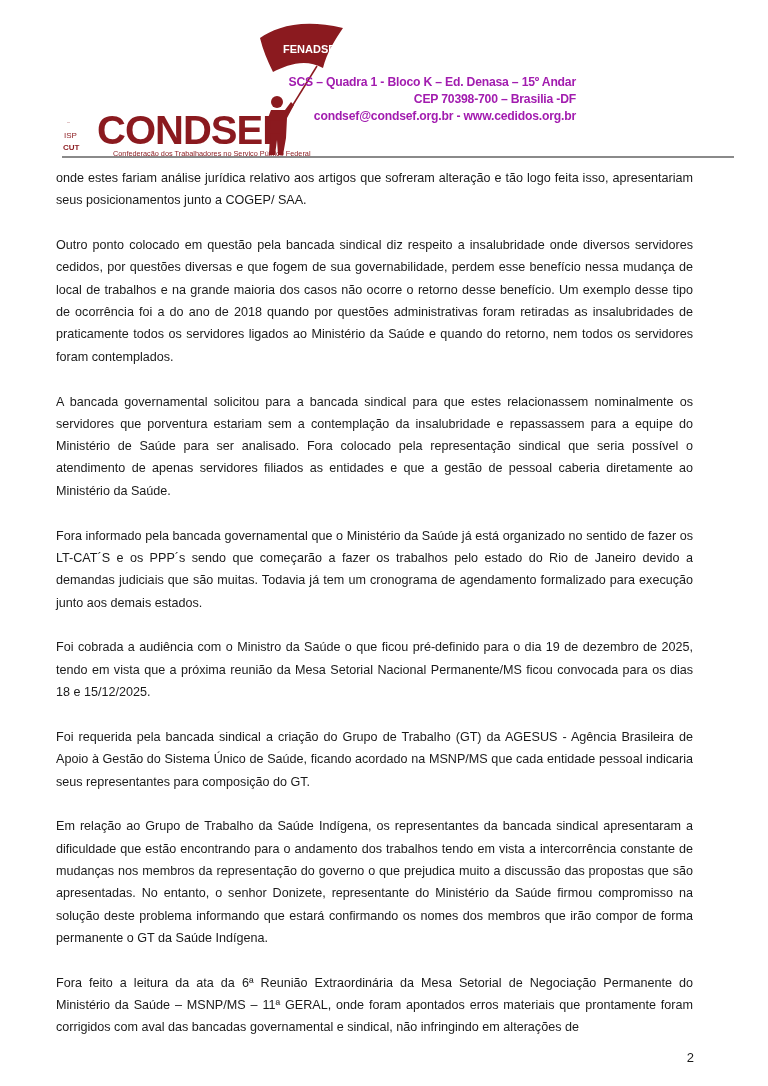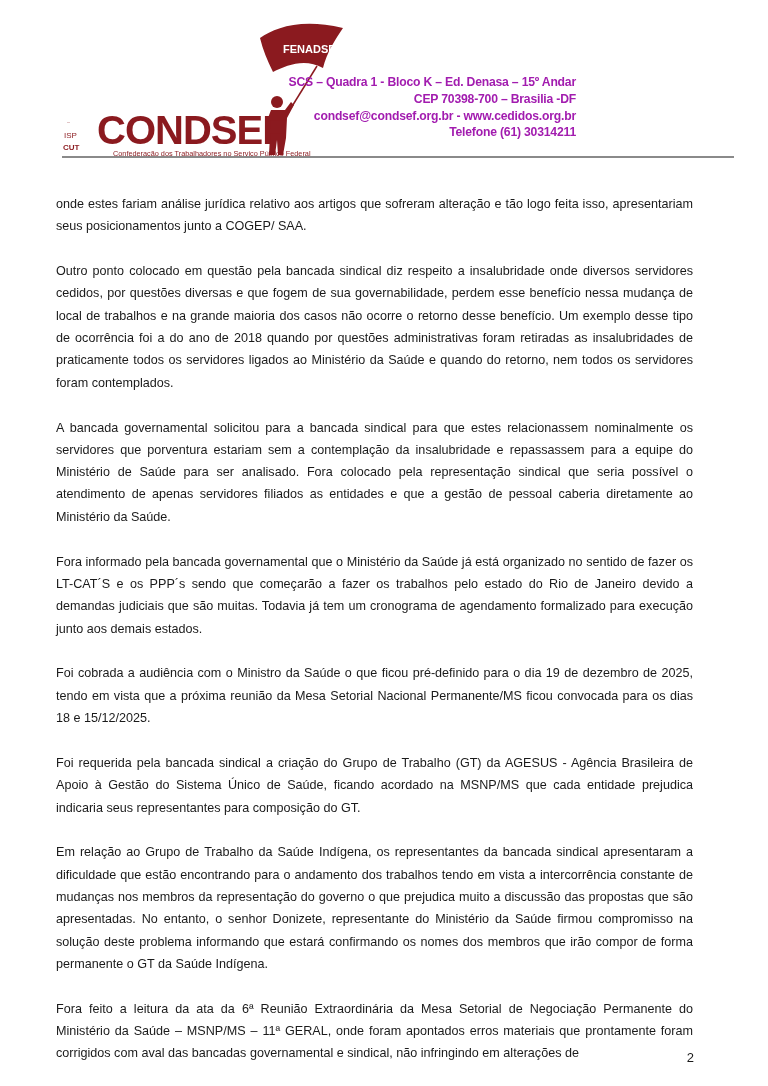--- a/index.html
+++ b/index.html
@@ -2,21 +2,21 @@
 <html><head>
 <meta charset="utf-8">
 <style>
   html, body { margin: 0; padding: 0; background: #ffffff; }
   body { width: 768px; height: 1086px; position: relative; overflow: hidden; font-family: "Liberation Sans", sans-serif; }
   .header { position: absolute; left: 0; top: 0; width: 612px; height: 165px; }
   .logo-svg { position: absolute; left: 55px; top: 10px; width: 300px; height: 150px; }
   .address { position: absolute; right: 36px; top: 74px; text-align: right; color: #a21caf; font-family: "Liberation Sans", sans-serif; font-weight: bold; font-size: 12.2px; line-height: 16.8px; letter-spacing: -0.2px; }
   .address div { white-space: nowrap; }
   .rule { position: absolute; left: 62px; top: 156px; width: 672px; height: 2px; background: #8a8a8a; }
-  .content { position: absolute; left: 56px; top: 193px; width: 637px; font-family: "Liberation Sans", sans-serif; font-size: 12.6px; line-height: 22.3px; color: #1a1a1a; }
+  .content { position: absolute; left: 56px; top: 167px; width: 637px; font-family: "Liberation Sans", sans-serif; font-size: 12.6px; line-height: 22.3px; color: #1a1a1a; }
   .content p { margin: 0 0 22.6px 0; text-align: justify; }
   .page-number { position: absolute; right: 74px; top: 1050px; font-family: "Liberation Sans", sans-serif; font-size: 13px; color: #1a1a1a; }
 </style>
 </head>
 <body>
 
 <div class="header">
   <svg class="logo-svg" viewBox="0 0 300 150">
 
     <path d="M205 28 C220 18, 245 8, 288 18 C280 30, 272 42, 268 58 C250 48, 232 55, 218 62 C212 50, 208 40, 205 28 Z" fill="#8b1a1f"></path>
@@ -34,30 +34,29 @@
     <text x="8" y="140" font-family="Liberation Sans, sans-serif" font-weight="bold" font-size="8" fill="#8b1a1f">CUT</text>
 
     <text x="42" y="134" font-family="Liberation Sans, sans-serif" font-weight="bold" font-size="40" fill="#8b1a1f" letter-spacing="-1">CONDSEF</text>
     <text x="58" y="146" font-family="Liberation Sans, sans-serif" font-size="7.3" fill="#8b1a1f">Confederação dos Trabalhadores no Serviço Público Federal</text>
   </svg>
 
   <div class="address">
     <div>SCS – Quadra 1 - Bloco K – Ed. Denasa – 15º Andar</div>
     <div>CEP 70398-700 – Brasilia -DF</div>
     <div>condsef@condsef.org.br - www.cedidos.org.br</div>
-    <div>Telefone (61) 30314211</div>
   </div>
 
   <div class="rule"></div>
 </div>
 
 <div class="content">
   <p>onde estes fariam análise jurídica relativo aos artigos que sofreram alteração e tão logo feita isso, apresentariam seus posicionamentos junto a COGEP/ SAA.</p>
   <p>Outro ponto colocado em questão pela bancada sindical diz respeito a insalubridade onde diversos servidores cedidos, por questões diversas e que fogem de sua governabilidade, perdem esse benefício nessa mudança de local de trabalhos e na grande maioria dos casos não ocorre o retorno desse benefício. Um exemplo desse tipo de ocorrência foi a do ano de 2018 quando por questões administrativas foram retiradas as insalubridades de praticamente todos os servidores ligados ao Ministério da Saúde e quando do retorno, nem todos os servidores foram contemplados.</p>
   <p>A bancada governamental solicitou para a bancada sindical para que estes relacionassem nominalmente os servidores que porventura estariam sem a contemplação da insalubridade e repassassem para a equipe do Ministério de Saúde para ser analisado. Fora colocado pela representação sindical que seria possível o atendimento de apenas servidores filiados as entidades e que a gestão de pessoal caberia diretamente ao Ministério da Saúde.</p>
   <p>Fora informado pela bancada governamental que o Ministério da Saúde já está organizado no sentido de fazer os LT-CAT´S e os PPP´s sendo que começarão a fazer os trabalhos pelo estado do Rio de Janeiro devido a demandas judiciais que são muitas. Todavia já tem um cronograma de agendamento formalizado para execução junto aos demais estados.</p>
   <p>Foi cobrada a audiência com o Ministro da Saúde o que ficou pré-definido para o dia 19 de dezembro de 2025, tendo em vista que a próxima reunião da Mesa Setorial Nacional Permanente/MS ficou convocada para os dias 18 e 15/12/2025.</p>
-  <p>Foi requerida pela bancada sindical a criação do Grupo de Trabalho (GT) da AGESUS - Agência Brasileira de Apoio à Gestão do Sistema Único de Saúde, ficando acordado na MSNP/MS que cada entidade prejudica indicaria seus representantes para composição do GT.</p>
+  <p>Foi requerida pela bancada sindical a criação do Grupo de Trabalho (GT) da AGESUS - Agência Brasileira de Apoio à Gestão do Sistema Único de Saúde, ficando acordado na MSNP/MS que cada entidade pessoal indicaria seus representantes para composição do GT.</p>
   <p>Em relação ao Grupo de Trabalho da Saúde Indígena, os representantes da bancada sindical apresentaram a dificuldade que estão encontrando para o andamento dos trabalhos tendo em vista a intercorrência constante de mudanças nos membros da representação do governo o que prejudica muito a discussão das propostas que são apresentadas. No entanto, o senhor Donizete, representante do Ministério da Saúde firmou compromisso na solução deste problema informando que estará confirmando  os nomes dos membros que irão compor de forma permanente o GT da Saúde Indígena.</p>
   <p>Fora feito a leitura da ata da 6ª Reunião Extraordinária da Mesa Setorial de Negociação Permanente do Ministério da Saúde – MSNP/MS – 11ª GERAL, onde foram apontados erros materiais que prontamente foram corrigidos com aval das bancadas governamental e sindical, não infringindo em alterações de</p>
 </div>
 
 <div class="page-number">2</div>
 
 </body></html>

